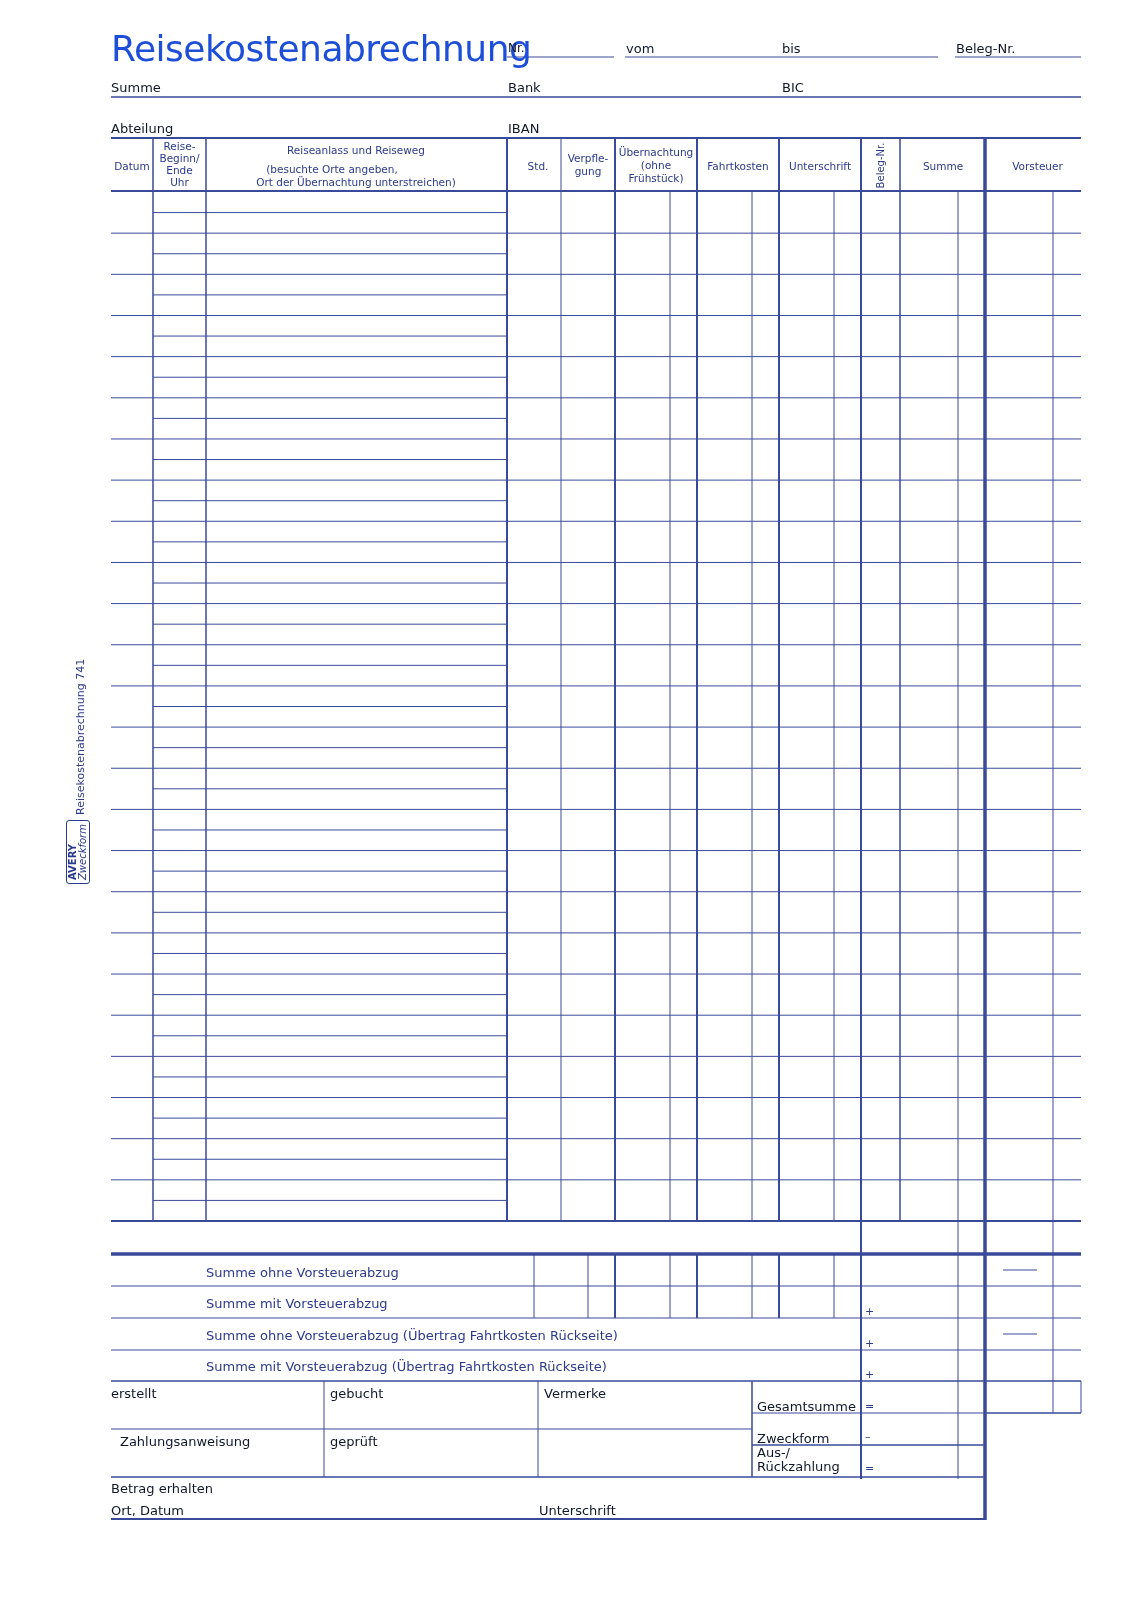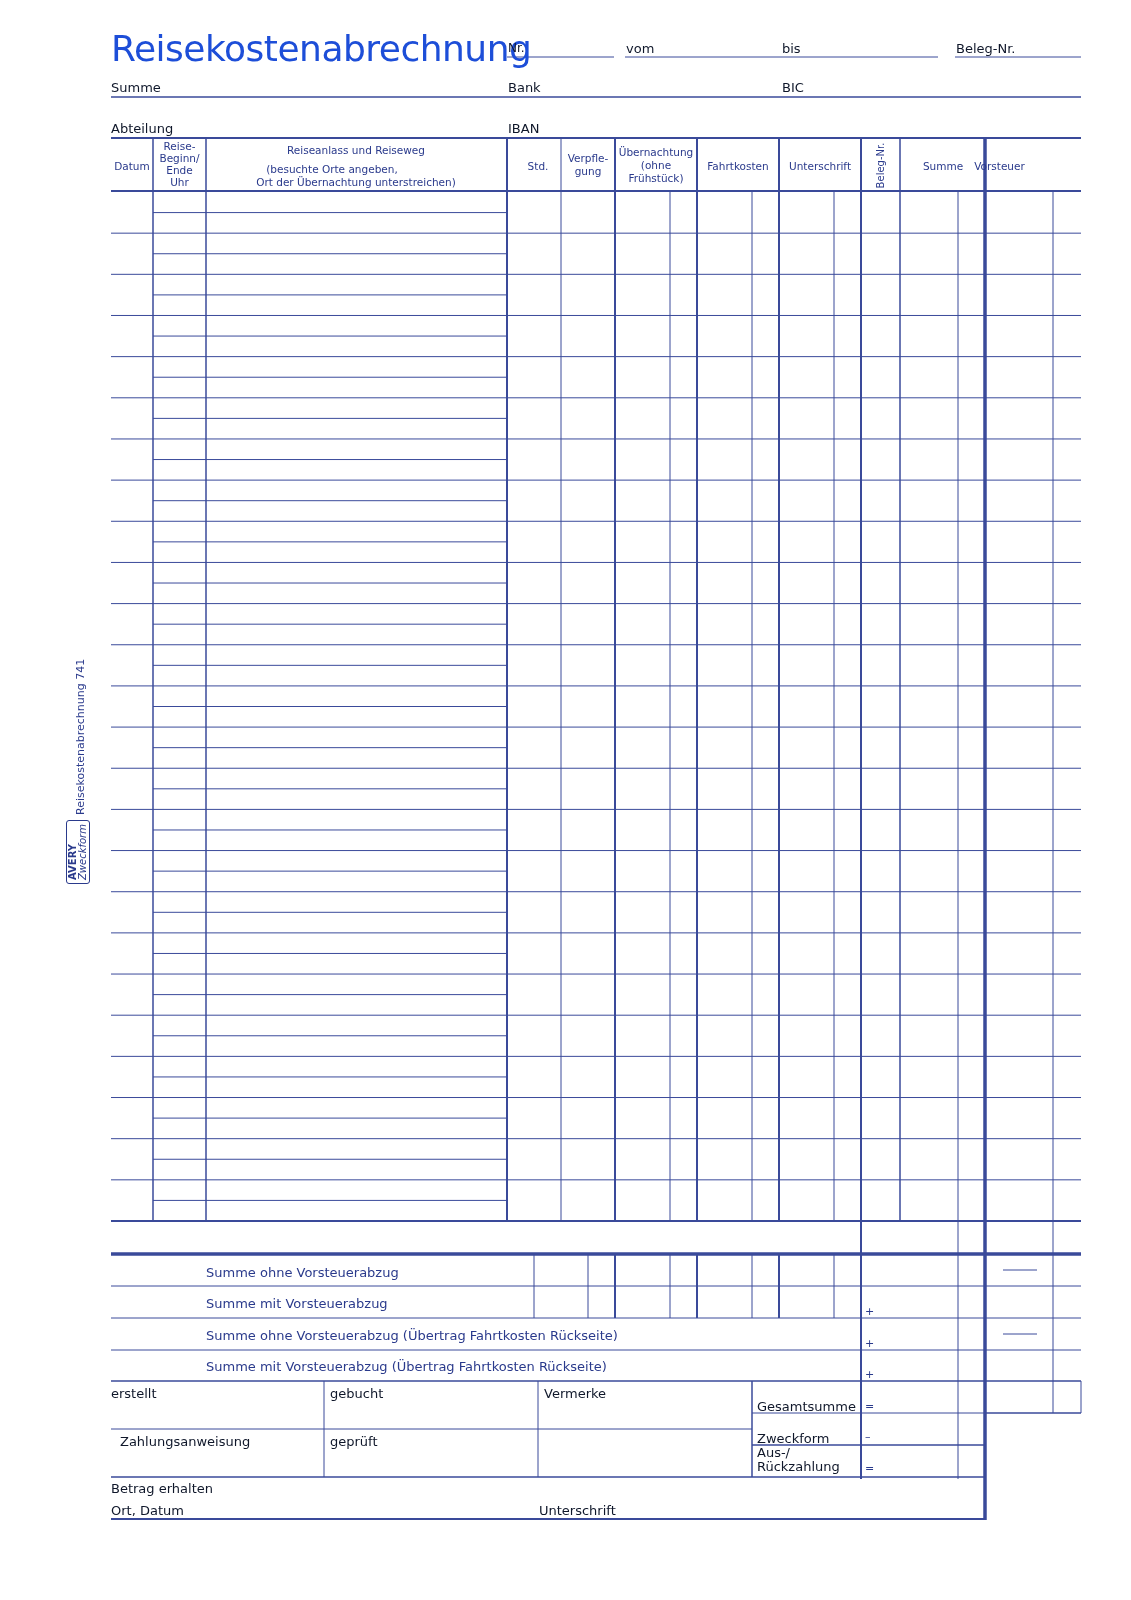--- a/index.html
+++ b/index.html
@@ -161,21 +161,21 @@
 gung</div>
 <div class="abs hdr" style="left:615px;top:146px;width:82px;white-space:pre-line">Übernachtung
 (ohne
 Frühstück)</div>
 <div class="abs hdr" style="left:697px;top:160px;width:82px">Fahrtkosten</div>
 <div class="abs hdr" style="left:779px;top:160px;width:82px">Unterschrift</div>
 <div class="abs" style="left:861px;top:140px;width:40px;height:50px;display:flex;align-items:center;justify-content:center">
   <div class="rot">Beleg-Nr.</div>
 </div>
 <div class="abs hdr" style="left:901px;top:160px;width:84px">Summe</div>
-<div class="abs hdr" style="left:951px;top:160px;width:97px">Vorsteuer</div>
+<div class="abs hdr" style="left:989px;top:160px;width:97px">Vorsteuer</div>
 
 <div class="abs" style="left:111px;top:192px;width:971px;height:1029px"></div>
 
 <div class="abs sum" style="left:206px;top:1265px">
   <span>Summe </span><span class="u">ohne</span><span> Vorsteuerabzug</span>
 </div>
 <div class="abs sum" style="left:206px;top:1296px">
   <span>Summe </span><span class="u">mit</span><span> Vorsteuerabzug</span>
 </div>
 <div class="abs sum" style="left:206px;top:1328px">

